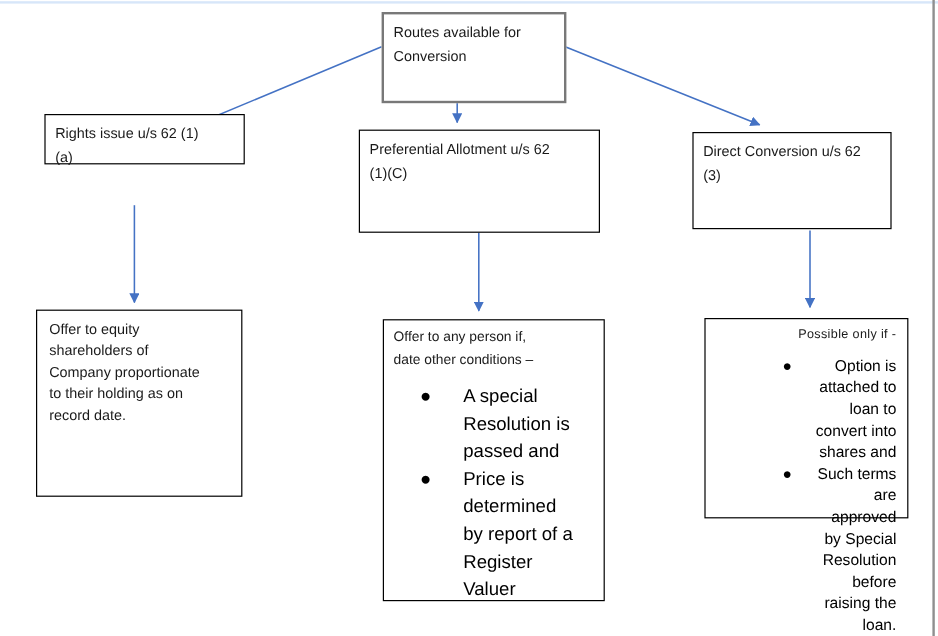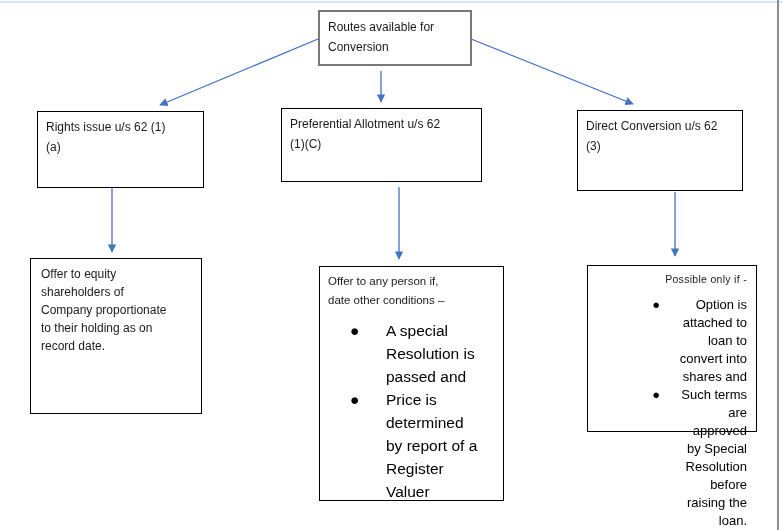--- a/index.html
+++ b/index.html
@@ -24,28 +24,28 @@
     position: absolute; left: 0; top: 0; width: 782px; height: 530px;
     pointer-events: none;
   }
   .box {
     position: absolute;
     background: #ffffff;
     box-sizing: border-box;
   }
   .box-text { white-space: pre-line; }
   .root-box {
-    left: 318px; top: 10px; width: 154px; height: 56px;
+    left: 318px; top: 10px; width: 154px; height: 76px;
     border: 2.5px solid #787878;
     padding: 5px 8px;
     font-size: 12px; line-height: 20px;
   }
   .branch-box { border: 1.4px solid #000000; font-size: 12px; line-height: 20px; padding: 5px 8px; }
-  .branch-1 { left: 37px;  top: 111px; width: 167px; height: 77px; }
-  .branch-2 { left: 281px; top: 108px; width: 201px; height: 74px; }
+  .branch-1 { left: 37px;  top: 95px; width: 167px; height: 42px; }
+  .branch-2 { left: 299px; top: 108px; width: 201px; height: 86px; }
   .branch-3 { left: 577px; top: 110px; width: 166px; height: 81px; }
   .detail-box { border: 1.4px solid #000000; }
   .detail-1 {
     left: 30px; top: 258px; width: 172px; height: 156px;
     padding: 6px 10px; font-size: 12px; line-height: 18px;
   }
   .detail-2 { left: 319px; top: 266px; width: 185px; height: 235px; padding: 5px 8px; }
   .detail-2 .intro { font-size: 11.5px; line-height: 19px; white-space: pre-line; }
   .detail-2 .bullets { margin-top: 9px; font-size: 15.5px; line-height: 23px; color: #000; }
   .detail-2 .bullet-glyph { margin-left: 22px; width: 36px; flex: 0 0 auto; }

